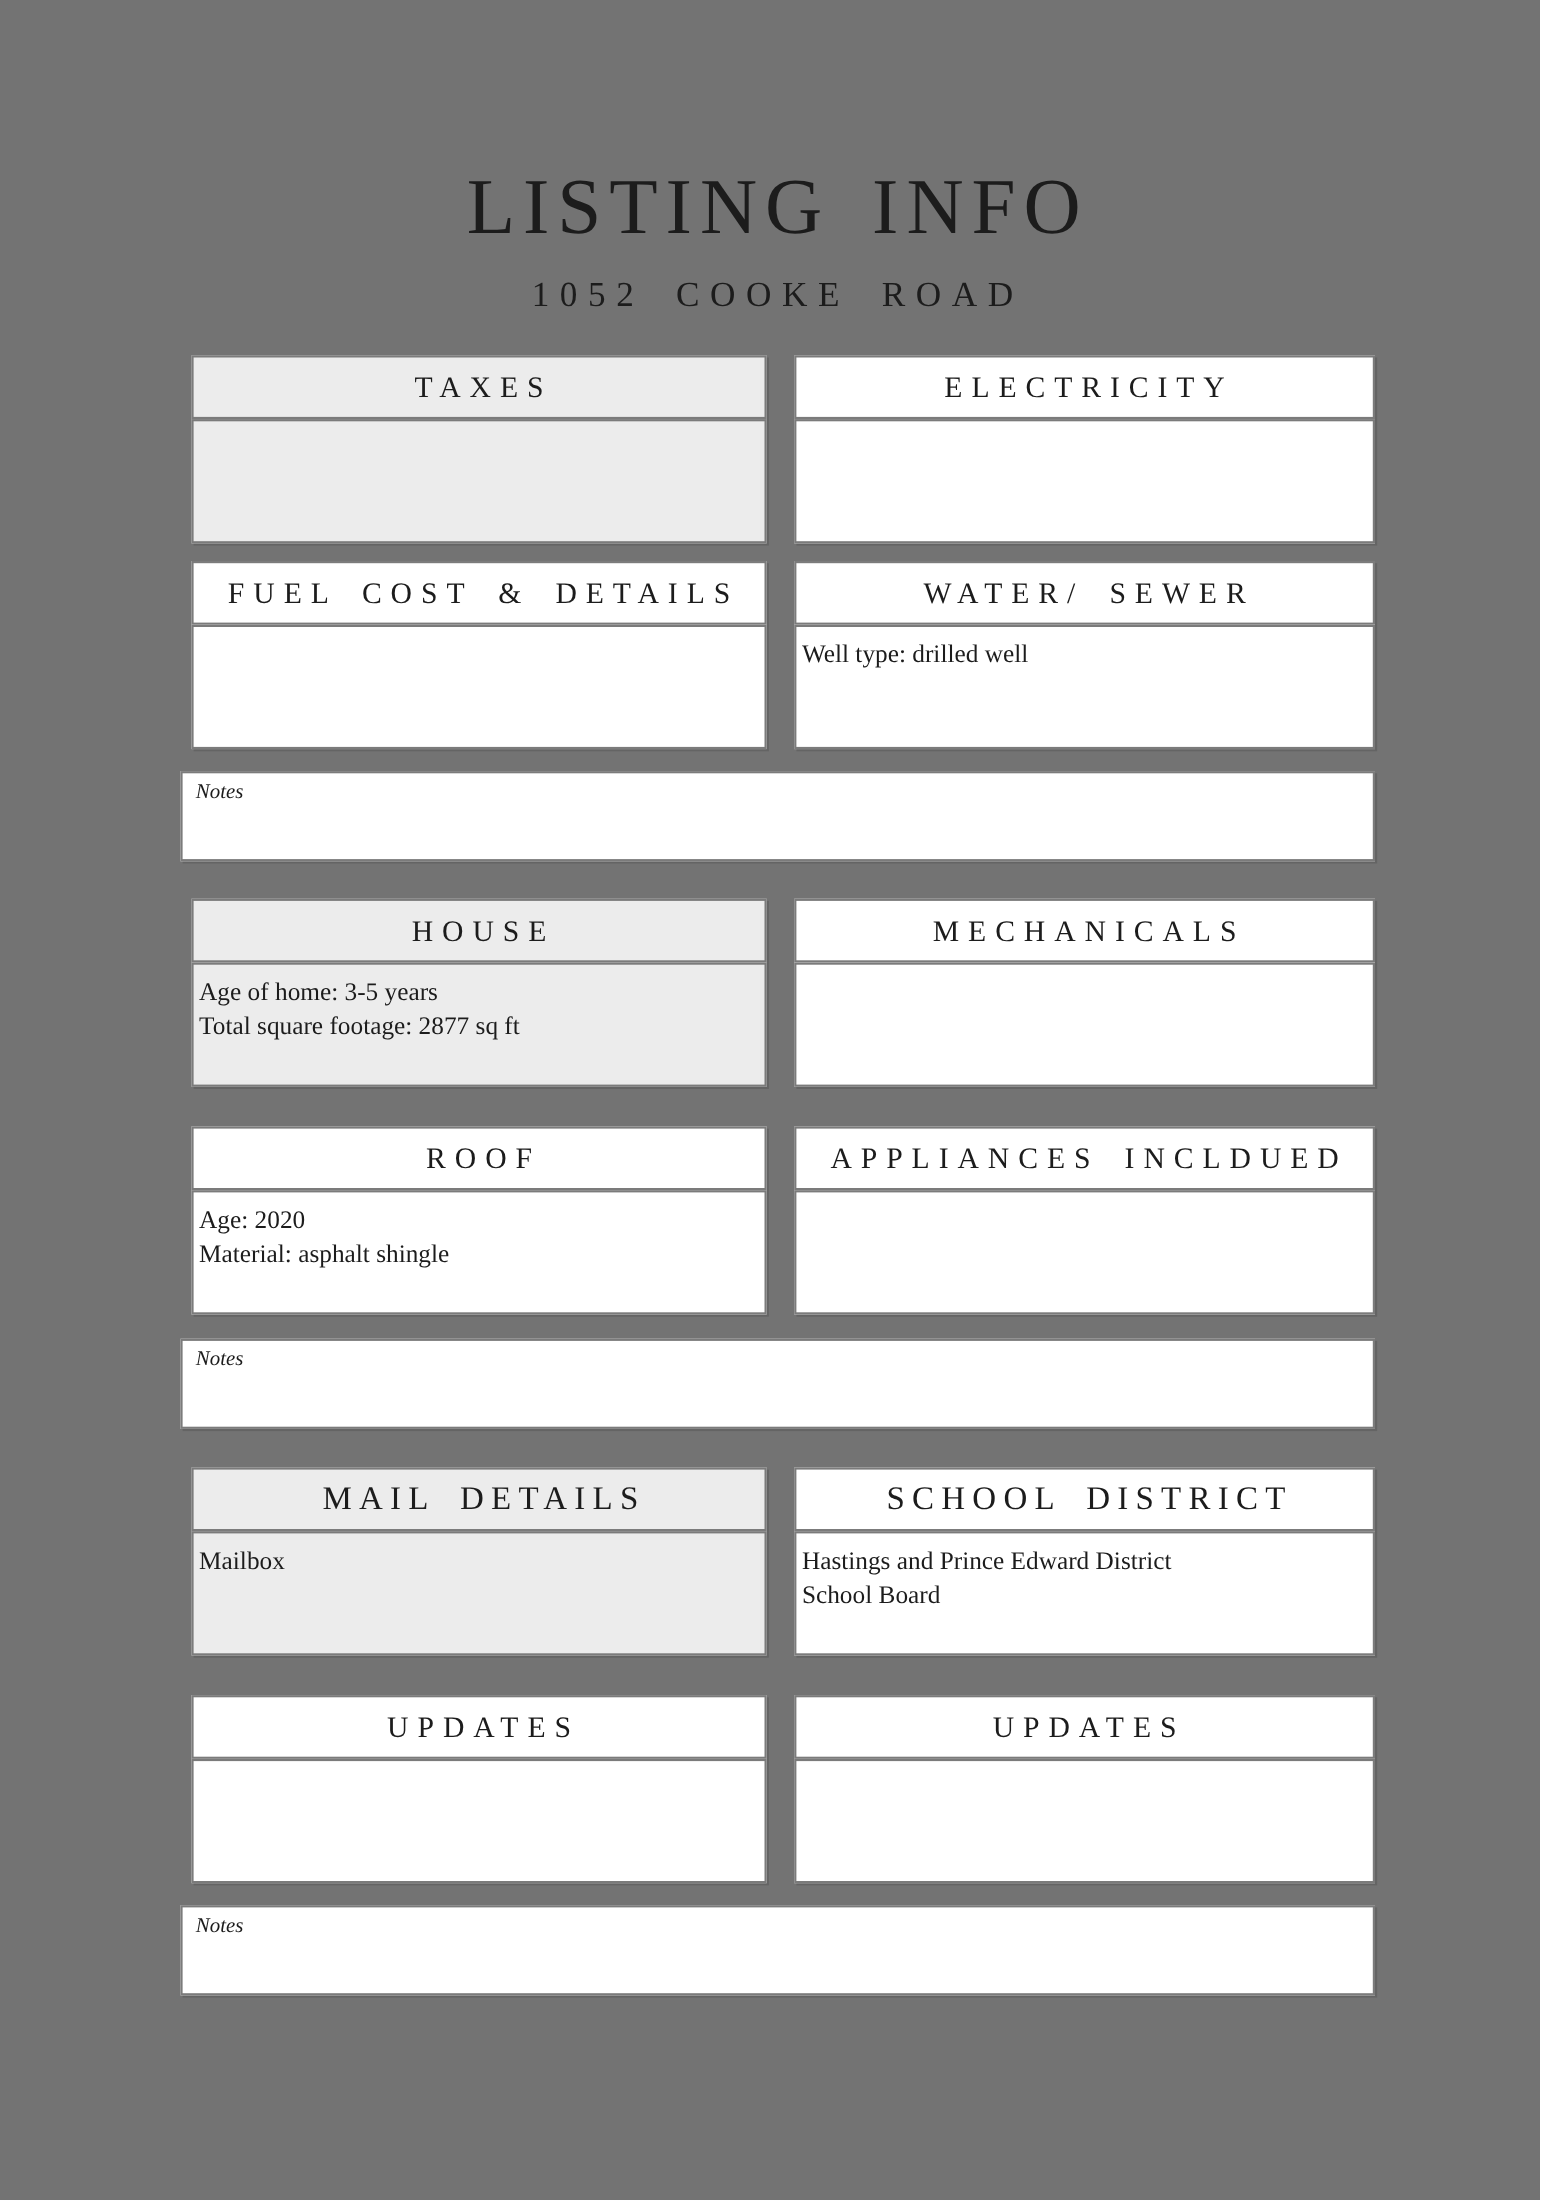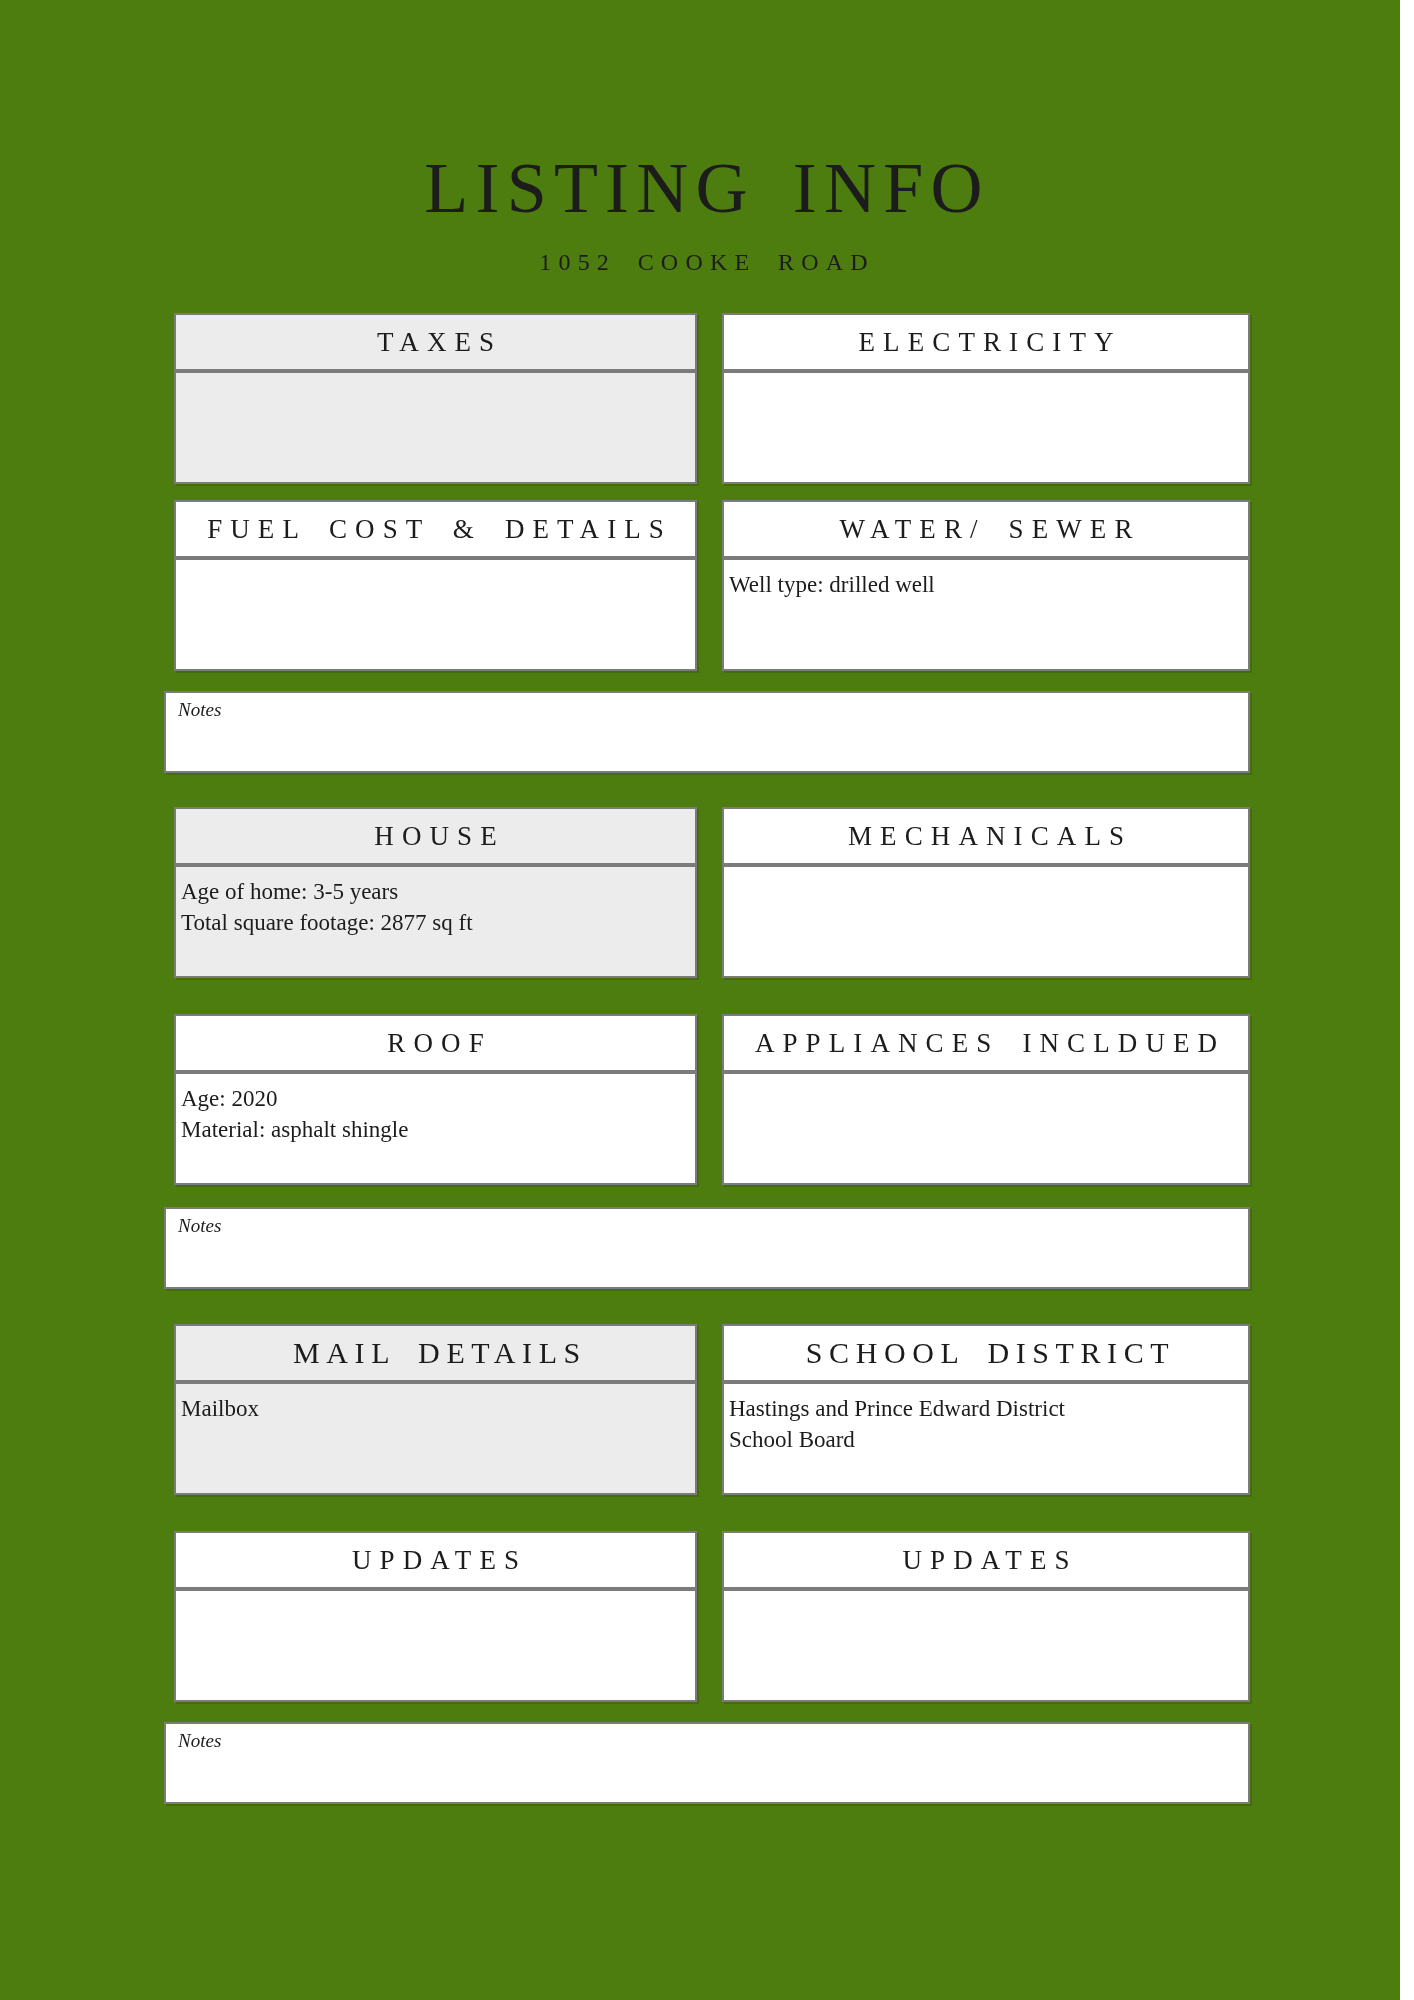--- a/index.html
+++ b/index.html
@@ -1,21 +1,21 @@
 <!DOCTYPE html>
 <html style="--border: #7b7b7b; --fill-gray: #ececec; --text: #1c1c1c;"><head>
 <meta charset="utf-8">
 <style>
   * { box-sizing: border-box; margin: 0; padding: 0; }
   html, body { background: #ffffff; }
   .page {
     position: relative;
     width: 1400px;
     height: 2000px;
-    background: #4d7c0f;
+    background: #737373;
     font-family: "Liberation Serif", serif;
     color: var(--text, #1c1c1c);
     overflow: hidden;
   }
   .content {
     position: absolute;
     left: 164px;
     top: 0;
     width: 1086px;
   }
@@ -24,21 +24,21 @@
     text-align: center;
     font-size: 72px;
     letter-spacing: 0.10em;
     word-spacing: 0.18em;
     white-space: nowrap;
     font-weight: normal;
   }
   .subtitle {
     margin-top: 19px;
     text-align: center;
-    font-size: 24px;
+    font-size: 32px;
     letter-spacing: 0.30em;
     word-spacing: 0.35em;
     white-space: nowrap;
     font-weight: normal;
   }
   .row { display: flex; gap: 25px; }
   .col-l { width: 533px; padding-left: 10px; }
   .col-r { width: 528px; }
   .row-1 { margin-top: 37px; }
   .row-2 { margin-top: 16px; }

